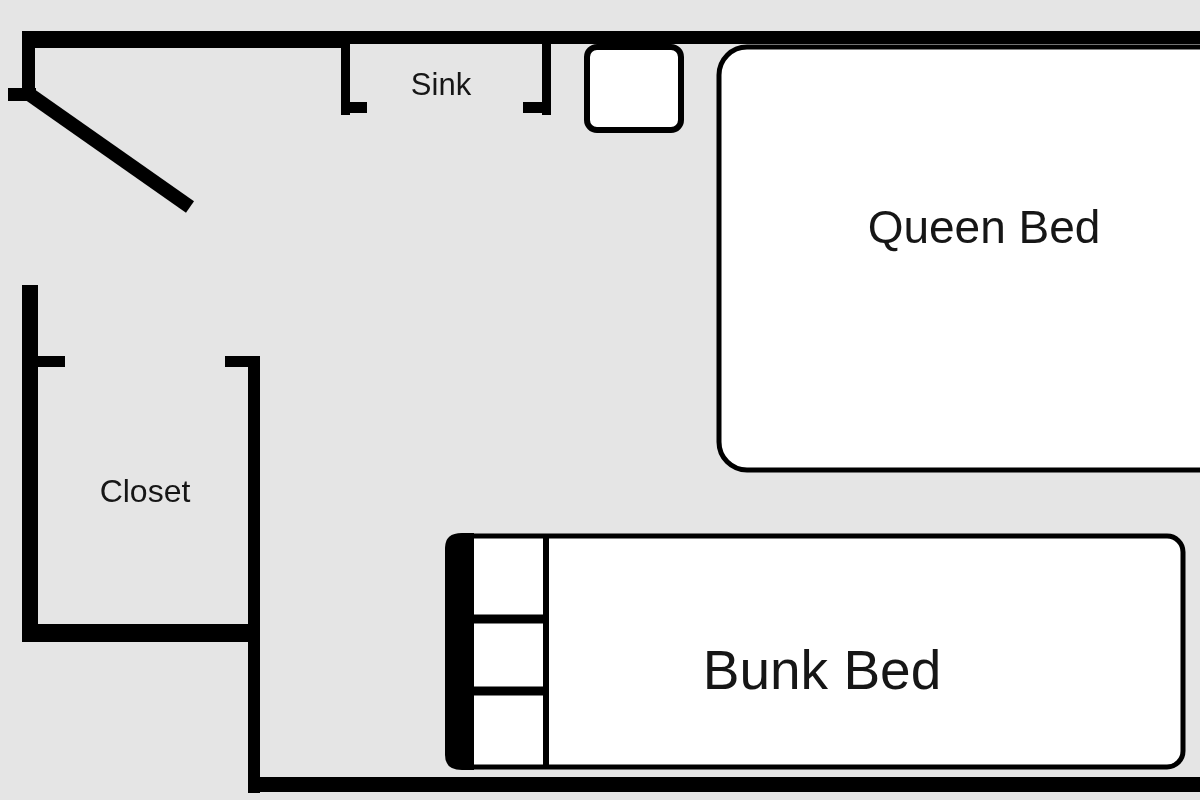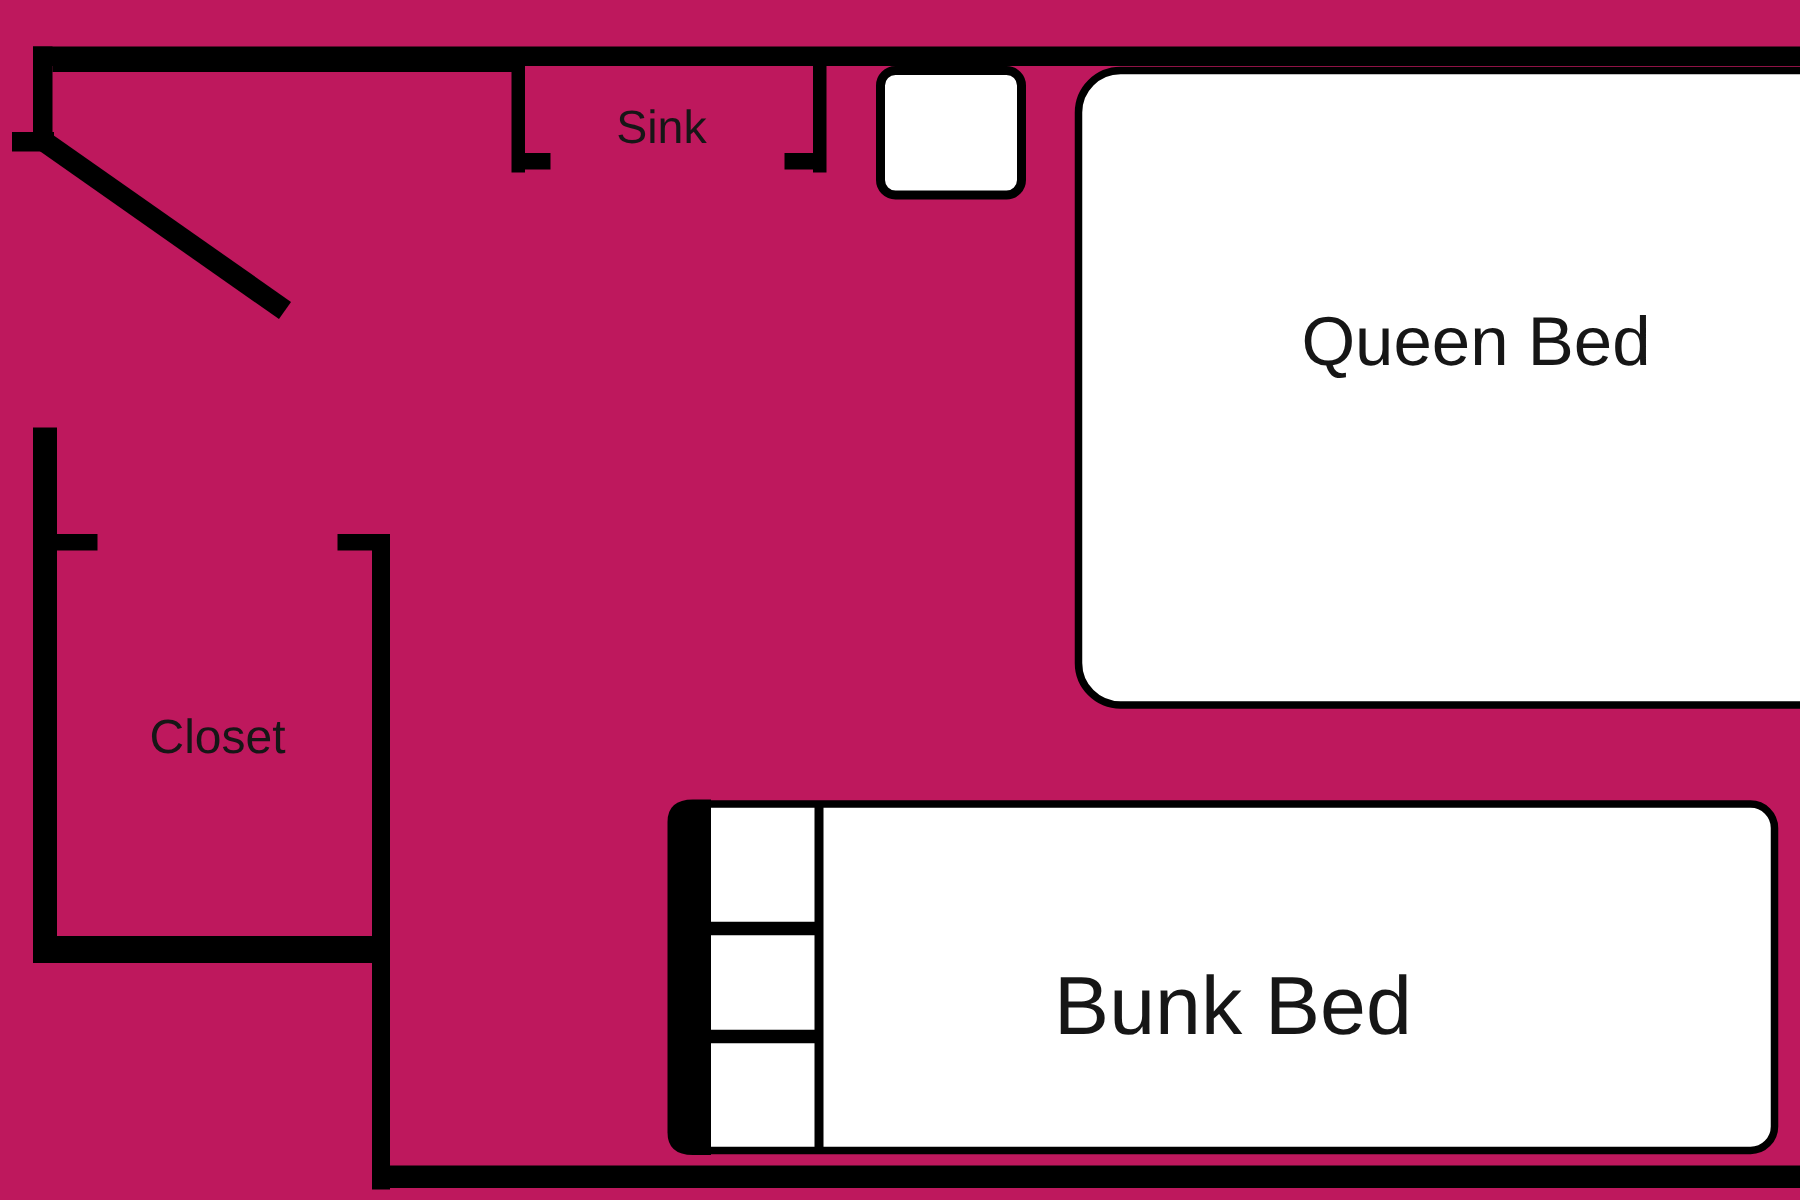--- a/index.html
+++ b/index.html
@@ -4,21 +4,21 @@
 <style>
   html, body {
     margin: 0;
     padding: 0;
     background: #ffffff;
   }
   .floorplan-stage {
     position: relative;
     width: 1200px;
     height: 800px;
-    background: #be185d;
+    background: #e5e5e5;
     overflow: hidden;
     font-family: "Liberation Sans", "DejaVu Sans", sans-serif;
   }
   svg { display: block; }
   .room-label {
     fill: #161616;
     font-family: "Liberation Sans", "DejaVu Sans", sans-serif;
     text-anchor: middle;
   }
   .label-sink   { font-size: 31px; }

